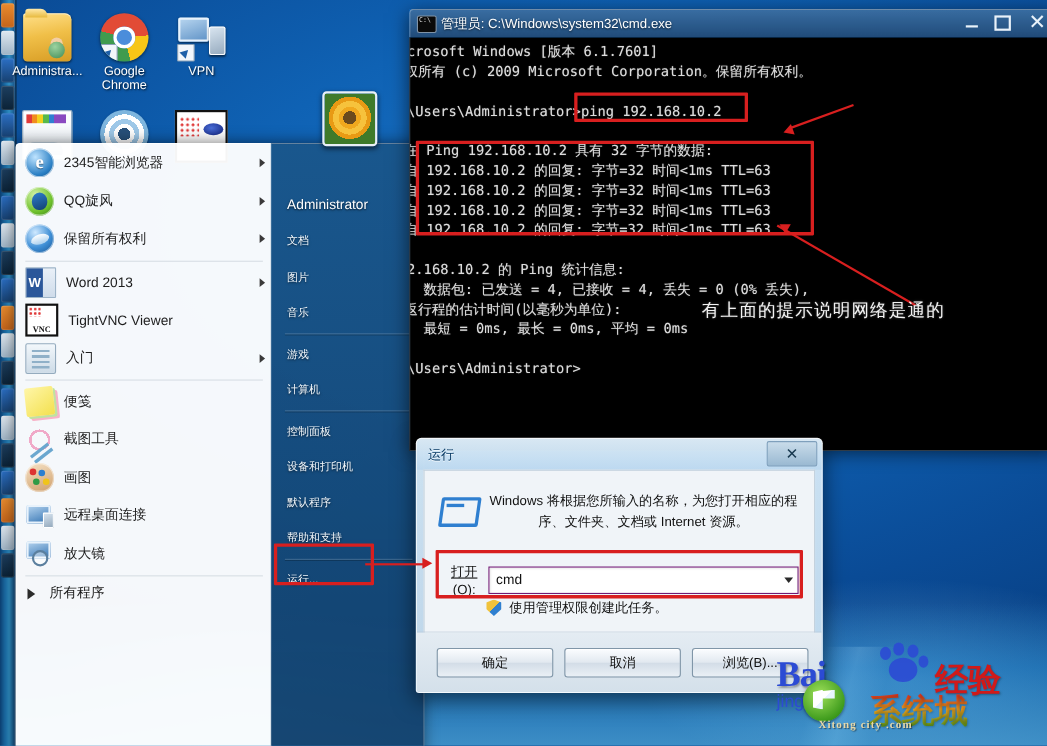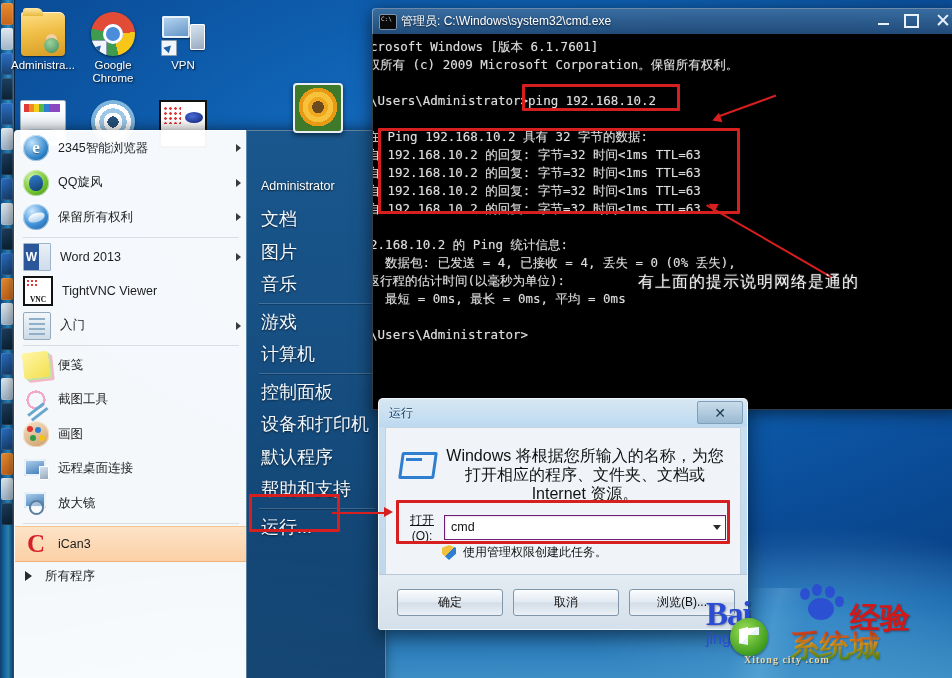--- a/index.html
+++ b/index.html
@@ -176,21 +176,21 @@
   #sm-search .sicon:after{content:"";position:absolute;right:-4px;bottom:-3px;width:7px;height:2px;
     background:#2d5f8e;transform:rotate(45deg);}
 
   
   #sm-avatar{position:absolute;left:46px;top:-48px;width:46px;height:46px;border-radius:4px;
     background:radial-gradient(circle at 50% 48%,#6a4a1e 0 18%,#f0a81e 18% 30%,#f6c23c 30% 46%,#e89a14 46% 58%,#3f7a2a 58% 100%);
     border:2px solid #e9eff5;box-shadow:0 2px 5px rgba(0,0,0,.55);}
   #sm-username{position:absolute;left:0;top:48px;width:100%;text-align:left;padding-left:14px;
     box-sizing:border-box;color:#fff;font-size:12.5px;text-shadow:0 1px 2px rgba(0,0,0,.75);}
   .sr-item{height:32.5px;display:flex;align-items:center;padding-left:14px;color:#f2f8fd;
-    font-size:18px;text-shadow:0 1px 2px rgba(0,0,0,.65);cursor:default;}
+    font-size:10px;text-shadow:0 1px 2px rgba(0,0,0,.65);cursor:default;}
   .sr-sep{height:1px;background:rgba(255,255,255,.18);margin:2px 10px 2px 12px;
     box-shadow:0 1px 0 rgba(0,0,0,.22);}
 
   #shutdown-row{position:absolute;left:10px;bottom:10px;display:flex;height:25px;}
   #shutdown-btn{width:76px;height:25px;border:1px solid #2b5f8c;border-radius:3px 0 0 3px;
     background:linear-gradient(180deg,#6aa5cf,#2e6d9f 48%,#245b88 52%,#3b80b4);
     color:#fff;font-size:12px;display:flex;align-items:center;justify-content:center;
     text-shadow:0 1px 2px rgba(0,0,0,.6);box-shadow:inset 0 1px 0 rgba(255,255,255,.35);}
   #shutdown-more{width:22px;height:25px;margin-left:3px;border:1px solid #2b5f8c;border-radius:0 3px 3px 0;
     background:linear-gradient(180deg,#6aa5cf,#2e6d9f 48%,#245b88 52%,#3b80b4);
@@ -232,21 +232,21 @@
     text-shadow:0 1px 0 rgba(255,255,255,.8);}
   #run-close{position:absolute;right:4px;top:2px;width:44px;height:21px;border-radius:2px;
     background:linear-gradient(180deg,#c9dcea,#9ab9d2);border:1px solid #7fa0bc;
     display:flex;align-items:center;justify-content:center;color:#17384f;font-size:14px;}
   #run-content{margin:0 6px;height:148px;background:#f0f4f8;border:1px solid #c4d2de;
     border-bottom:none;position:relative;}
   #run-icon{position:absolute;left:14px;top:22px;width:32px;height:26px;}
   #run-icon .w1{position:absolute;left:0;top:2px;width:30px;height:21px;border:3px solid #2f7fd0;
     border-radius:2px;transform:skewX(-8deg);}
   #run-icon .w2{position:absolute;left:6px;top:8px;width:16px;height:3px;background:#2f7fd0;}
-  #run-desc{position:absolute;left:58px;top:18px;right:14px;font-size:16px;color:#111;line-height:19px;}
+  #run-desc{position:absolute;left:58px;top:18px;right:14px;font-size:12px;color:#111;line-height:19px;}
   #run-openrow{position:absolute;left:14px;top:84px;right:14px;display:flex;align-items:center;}
   #run-openlabel{font-size:12px;color:#111;width:44px;flex:none;text-decoration:underline;}
   #run-combo{flex:1;height:23px;background:#fff;border:1px solid #701a75;position:relative;
     box-shadow:inset 1px 1px 2px rgba(0,0,0,.1);}
   #run-value{position:absolute;left:6px;top:4px;font-size:12.5px;color:#111;}
   #run-arrow{position:absolute;right:4px;top:9px;width:0;height:0;border-top:5px solid #2a2a2a;
     border-left:4px solid transparent;border-right:4px solid transparent;}
   #run-uac{position:absolute;left:56px;top:116px;display:flex;align-items:center;}
   #run-shield{width:14px;height:15px;margin-right:7px;
     background:linear-gradient(135deg,#f0c23c 0 50%,#2f7fd0 50% 100%);
@@ -421,24 +421,20 @@
           </div>
           <span class="plabel">远程桌面连接</span>
         </div>
         <div class="pl-item">
           <div class="pico i-mag">
             <div class="scr"></div>
           </div>
           <span class="plabel">放大镜</span>
         </div>
         <div class="pl-sep"></div>
-        <div class="pl-item sel">
-          <div class="pico i-ican"></div>
-          <span class="plabel">iCan3</span>
-        </div>
       </div>
 
     <div id="all-programs">
       <div class="tri"></div>
       <span class="ap-lbl">所有程序</span>
     </div>
 
     <div id="sm-searchwrap">
       <div id="sm-search">
         <div class="sicon"></div>

